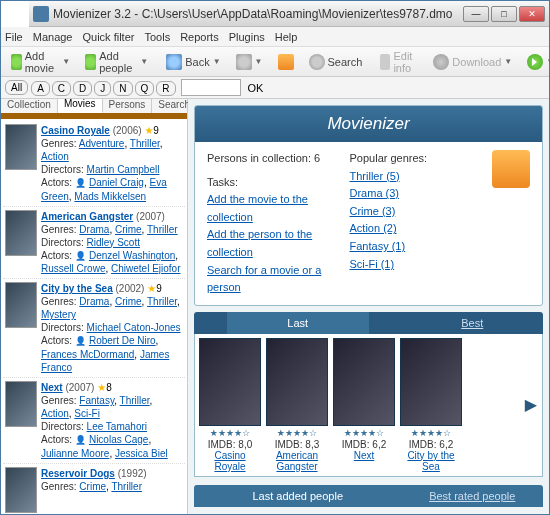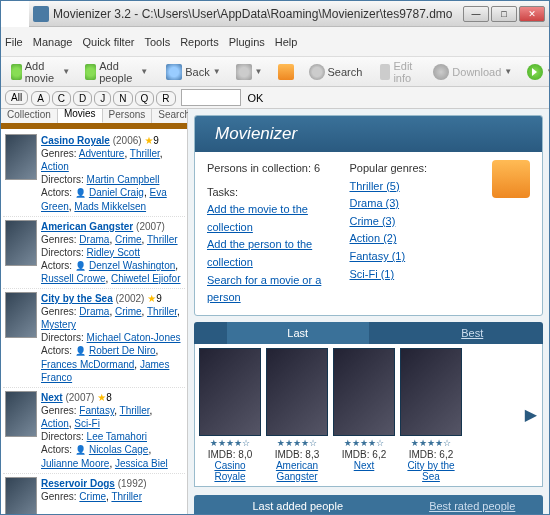--- a/index.html
+++ b/index.html
@@ -6,21 +6,21 @@
 body { font-family: Tahoma, sans-serif; font-size: 11px; width: 550px; height: 515px; overflow: hidden; }
 .window { width: 550px; height: 515px; display: flex; flex-direction: column; border: 1px solid #4a7aa3; background: #fff; }
 .titlebar { height: 26px; background: linear-gradient(#f8f8f8, #e5e5e5, #d4d4d4); display: flex; align-items: center; padding: 0 4px; border-bottom: 1px solid #bbb; margin-left: 28px; }
 .title-icon { width:16px; height:16px; background:#4a7aa3; border-radius:2px; margin-right:4px; }
 .title { flex:1; color:#333; font-size:12px; }
 .win-btns { display:flex; gap:2px; }
 .win-btn { width:26px; height:16px; border:1px solid #888; border-radius:2px; display:flex; align-items:center; justify-content:center; font-size:9px; cursor:pointer; }
 .win-min { background:linear-gradient(#f0f0f0,#d0d0d0); }
 .win-max { background:linear-gradient(#f0f0f0,#d0d0d0); }
 .win-close { background:linear-gradient(#e88,#c44); color:#fff; }
-.menubar { height:30px; display:flex; align-items:center; padding:0 4px; background:#f4f4f4; border-bottom:1px solid #ddd; gap:10px; color:#333; }
+.menubar { height:20px; display:flex; align-items:center; padding:0 4px; background:#f4f4f4; border-bottom:1px solid #ddd; gap:10px; color:#333; }
 .menubar span { cursor:pointer; }
 .toolbar { height:30px; display:flex; align-items:center; padding:2px 4px; background:linear-gradient(#fafafa,#ebebeb); border-bottom:1px solid #ccc; gap:3px; }
 .tbtn { display:flex; align-items:center; gap:3px; padding:2px 5px; border:1px solid transparent; border-radius:3px; cursor:pointer; font-size:11px; color:#444; }
 .ticon { width:16px; height:16px; border-radius:2px; }
 .ico-add { background:radial-gradient(circle,#8d5 40%,#5a3 100%); }
 .ico-person { background:radial-gradient(circle,#8d5 40%,#5a3 100%); }
 .ico-back { background:radial-gradient(circle,#9cf 40%,#47a 100%); }
 .ico-fwd { background:radial-gradient(circle,#ccc 40%,#999 100%); }
 .ico-book { background:linear-gradient(#fb5,#e82); }
 .ico-search { background:radial-gradient(circle,#ccc 40%,#888 100%); border-radius:50%; }
@@ -41,21 +41,21 @@
 .mitem { display:flex; gap:4px; padding:3px 2px; border-bottom:1px dotted #ddd; }
 .poster { width:32px; height:46px; background:linear-gradient(135deg,#345,#789); flex-shrink:0; border:1px solid #999; }
 .minfo { flex:1; font-size:10px; line-height:1.3; }
 .mtitle { color:#0058b0; text-decoration:underline; font-weight:bold; cursor:pointer; }
 .myear { color:#555; }
 .star { color:#fb0; }
 .lbl { color:#333; }
 .link { color:#0058b0; text-decoration:underline; cursor:pointer; }
 .rightpane { flex:1; background:#eef3f6; padding:6px; overflow-y:auto; }
 .panel { background:#fff; border:1px solid #9bc; border-radius:3px; overflow:hidden; }
-.panelhead { background:linear-gradient(#3a7199,#2a5a80); color:#fff; font-size:17px; padding:8px 20px; font-style:italic; }
+.panelhead { background:linear-gradient(#3a7199,#2a5a80); color:#fff; font-size:17px; padding:8px 12px; font-style:italic;text-align:center; }
 .panelbody { padding:8px 12px; display:flex; gap:20px; font-size:11px; color:#333; line-height:1.6; }
 .pcol { flex:1; }
 .pcol .link { display:block; }
 .filmicon { width:38px; height:38px; background:linear-gradient(#fb5,#e82); border-radius:4px; align-self:flex-start; }
 .categtabs { display:flex; background:#2a5a80; margin-top:6px; border-radius:3px 3px 0 0; }
 .ctab { flex:1; text-align:center; padding:5px; color:#cde; text-decoration:underline; cursor:pointer; font-size:11px;margin-left:33px; }
 .ctab.active { background:#3a7199; color:#fff; text-decoration:none; }
 .cover { display:flex; flex-direction:column; align-items:center; width:62px; }
 .coverimg { width:62px; height:88px; background:linear-gradient(135deg,#223,#556); border:1px solid #15354f; }
 .stars { color:#3a7199; font-size:9px; margin-top:2px; }

